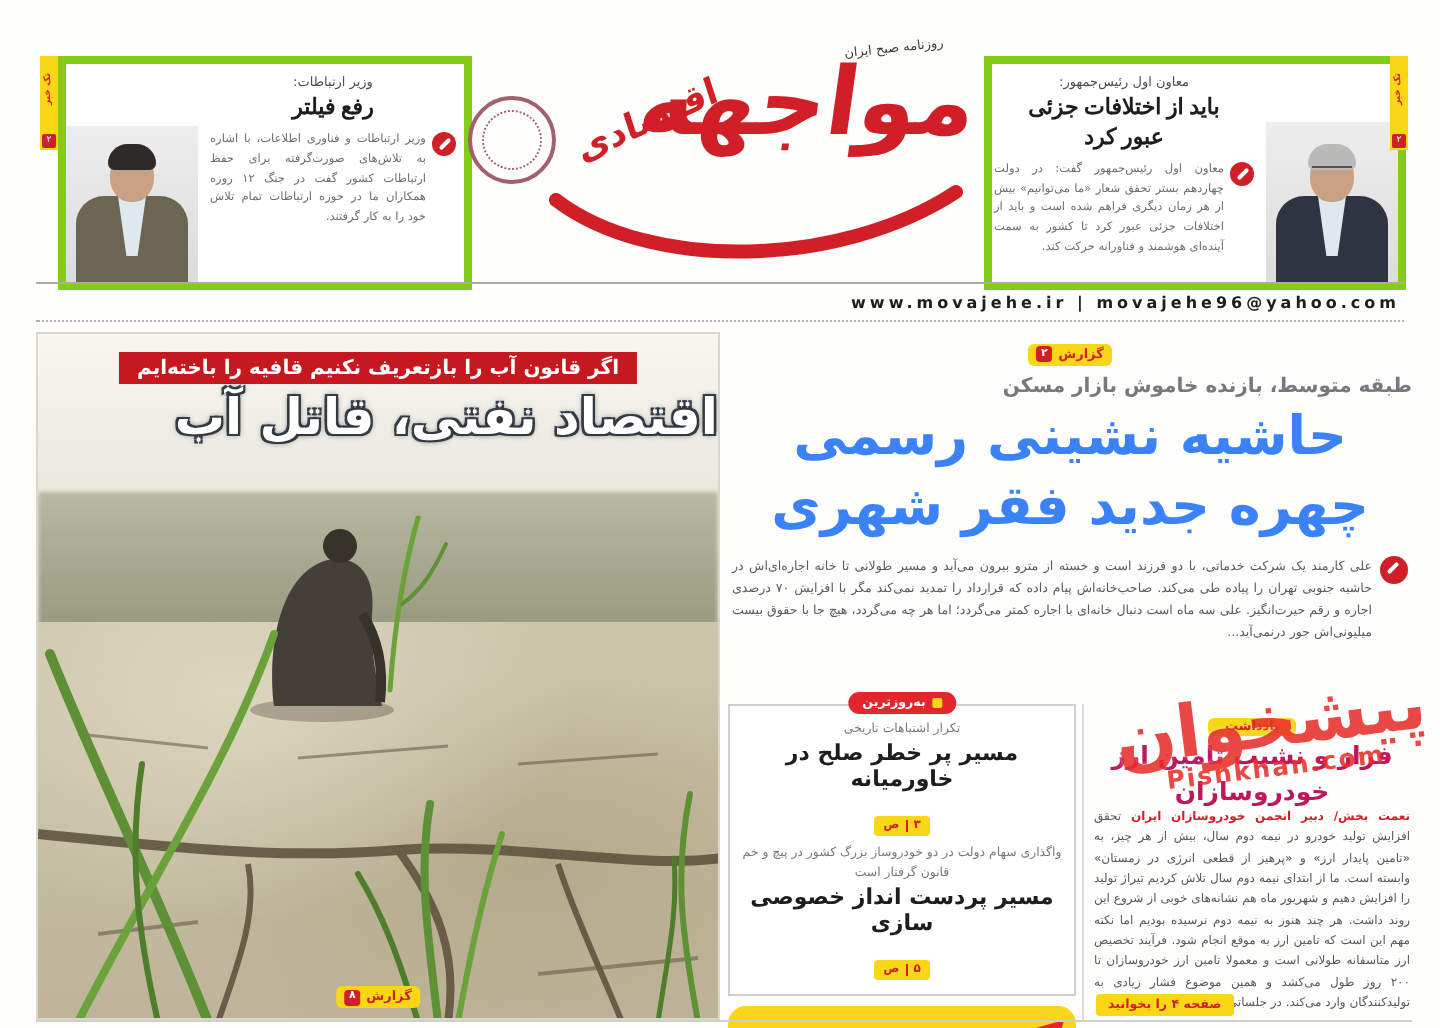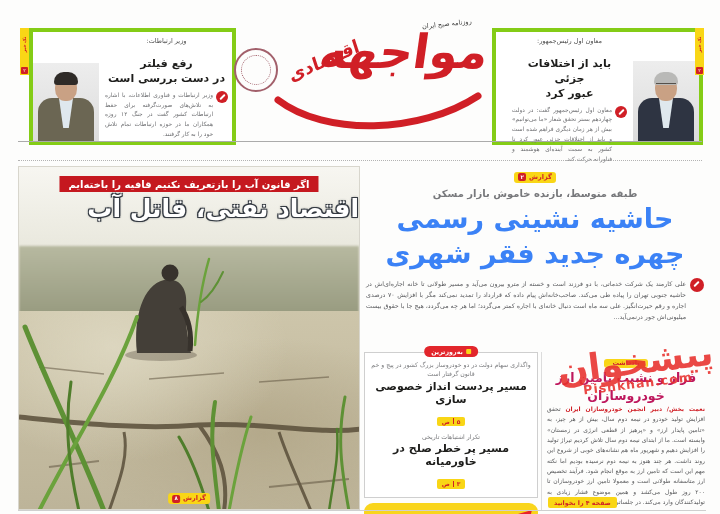--- a/index.html
+++ b/index.html
@@ -6,23 +6,23 @@
   .page{position:relative;width:720px;height:514px;background:#fdfdfc;overflow:hidden;
         font-family:"DejaVu Sans",sans-serif;direction:rtl;}
   .abs{position:absolute;}
 
   
   .news-box{position:absolute;top:28px;height:109px;background:#fff;border:4px solid #84cc16;}
   .box-left{left:29px;width:199px;}
   .box-right{left:492px;width:203px;}
   .nb-text{position:absolute;top:5px;direction:rtl;text-align:center;}
   .box-left .nb-text{right:4px;left:72px;}
-  .box-right .nb-text{right:72px;left:16px;}
+  .box-right .nb-text{right:72px;left:1px;}
   .nb-kicker{font-size:6.5px;color:#4d4d4d;}
-  .nb-title{font-size:11px;font-weight:bold;color:#1d1d1b;line-height:1.35;margin-top:12px;}
+  .nb-title{font-size:11px;font-weight:bold;color:#1d1d1b;line-height:1.35;margin-top:2px;font-family:Liberation Serif, serif;}
   .nb-bodyrow{display:flex;gap:3px;margin-top:4px;text-align:justify;}
   .nb-body{font-size:5.8px;color:#6d6e71;line-height:1.7;}
   .pen-circle{flex:0 0 auto;width:12px;height:12px;border-radius:50%;background:#d01f26;position:relative;}
   .pen-circle::after{content:"";position:absolute;left:3px;top:5px;width:7px;height:2px;background:#fff;border-radius:1px;transform:rotate(-45deg);}
   .nb-photo{position:absolute;bottom:0;overflow:hidden;background:linear-gradient(#ededed,#dcdcdc);}
   .box-left .nb-photo{left:0;width:66px;height:78px;}
   .box-right .nb-photo{right:0;width:66px;height:80px;}
   .person{position:absolute;bottom:0;left:50%;transform:translateX(-50%);width:60px;height:70px;}
   .p-head{position:absolute;top:4px;left:50%;transform:translateX(-50%);width:22px;height:26px;border-radius:50% 50% 46% 46%;background:#c9a184;}
   .p-hair{position:absolute;top:1px;left:50%;transform:translateX(-50%);width:24px;height:13px;border-radius:12px 12px 4px 4px;background:#2e2a27;}
@@ -54,21 +54,21 @@
   .dl-center{direction:ltr;font-size:8px;font-weight:bold;letter-spacing:2px;color:#1d1d1b;}
 
   
   .badge-yellow{display:inline-flex;align-items:center;gap:3px;background:#f9d616;border-radius:3px;padding:1.5px 4px;font-size:6.5px;font-weight:bold;color:#d01f26;direction:rtl;line-height:1;}
   .badge-num{background:#d01f26;color:#fff;min-width:8px;height:8px;border-radius:2px;display:inline-flex;align-items:center;justify-content:center;font-size:5.5px;}
   .page-badge{display:inline-flex;align-items:center;gap:3px;background:#f9d616;border-radius:2px;padding:1px 5px;font-size:6px;font-weight:bold;color:#d01f26;direction:rtl;line-height:1.3;}
   .page-badge .sep{width:1px;height:6px;background:#d01f26;display:inline-block;}
 
   
   .main-story{position:absolute;left:364px;top:164px;width:342px;height:186px;text-align:center;direction:rtl;}
-  .ms-kicker{font-size:10px;font-weight:bold;color:#77787b;margin-top:5px;}
+  .ms-kicker{font-size:10px;font-weight:bold;color:#77787b;margin-top:5px;text-align:right;}
   .ms-h1{font-size:27px;font-weight:bold;color:#3b82f6;line-height:1.3;letter-spacing:-0.5px;}
   .ms-leadrow{display:flex;gap:4px;margin-top:7px;text-align:justify;padding:0 2px;}
   .ms-lead{font-size:6.3px;color:#5a5b5e;line-height:1.75;}
 
   
   .lead-photo{position:absolute;left:18px;top:166px;width:342px;height:344px;overflow:hidden;border:1px solid #d8d6cd;box-sizing:border-box;background:#e9e6da;}
   .ph-sky{position:absolute;top:0;left:0;right:0;height:24%;background:linear-gradient(#f7f6f1,#e9e8dd);}
   .ph-field{position:absolute;top:23%;left:0;right:0;height:20%;background:linear-gradient(#b7b9a0,#989b80);filter:blur(1px);}
   .ph-ground{position:absolute;top:42%;left:0;right:0;bottom:0;background:
       radial-gradient(ellipse at 28% 18%, #dcd6bf 0%, rgba(0,0,0,0) 50%),
@@ -122,21 +122,20 @@
         <div class="p-body"></div>
         <div class="p-shirt"></div>
         <div class="p-head"></div>
         <div class="p-hair"></div>
       </div>
     </div>
     <div class="nb-text">
       <div class="nb-kicker">وزیر ارتباطات:</div>
       <div class="nb-title">
         <span>رفع فیلتر</span><br>
-        <span>در دست بررسی است</span>
       </div>
       <div class="nb-bodyrow">
         <span class="pen-circle"></span>
         <p class="nb-body" style="margin:0">وزیر ارتباطات و فناوری اطلاعات، با اشاره به تلاش‌های صورت‌گرفته برای حفظ ارتباطات کشور گفت در جنگ ۱۲ روزه همکاران ما در حوزه ارتباطات تمام تلاش خود را به کار گرفتند.</p>
       </div>
     </div>
   </section>
 
   <header class="masthead">
     <span class="mh-tagline">روزنامه صبح ایران</span>
@@ -171,20 +170,25 @@
         <p class="nb-body" style="margin:0">معاون اول رئیس‌جمهور گفت: در دولت چهاردهم بستر تحقق شعار «ما می‌توانیم» بیش از هر زمان دیگری فراهم شده است و باید از اختلافات جزئی عبور کرد تا کشور به سمت آینده‌ای هوشمند و فناورانه حرکت کند.</p>
       </div>
     </div>
   </section>
   <div class="vtab vtab-r">
     <span class="vtab-label">تک خبر</span>
     <span class="vtab-num">۲</span>
   </div>
 
   <div class="dateline">
+    <span class="dl-center">
+      <span>www.movajehe.ir</span>
+      <span>|</span>
+      <span>movajehe96@yahoo.com</span>
+    </span>
   </div>
 
   <figure class="lead-photo" style="margin:0">
     <div class="ph-sky"></div>
     <div class="ph-field"></div>
     <div class="ph-ground"></div>
     <svg class="ph-svg" width="342" height="344" viewBox="0 0 342 344">
 
       <g stroke="#5a4f3a" fill="none" opacity="0.85">
         <path d="M0,250 C60,256 120,263 180,258 C240,254 300,268 342,262" stroke-width="5"></path>
@@ -239,33 +243,33 @@
     </div>
   </section>
 
   <section class="mid-col">
     <span class="mid-topbadge">
       <span class="dot"></span>
       <span>به‌روزترین</span>
     </span>
     <div class="mid-cards">
       <div>
+        <div class="mc-kicker">تکرار اشتباهات تاریخی</div>
+        <div class="mc-title">مسیر پر خطر صلح در خاورمیانه</div>
+        <div class="mc-pb"><span class="page-badge">
+          <span>۳</span>
+              <span class="sep"></span>
+              <span>ص</span>
+        </span></div>
+      </div>
+      <div>
         <div class="mc-kicker">واگذاری سهام دولت در دو خودروساز بزرگ کشور در پیچ و خم قانون گرفتار است</div>
         <div class="mc-title">مسیر پردست انداز خصوصی سازی</div>
         <div class="mc-pb"><span class="page-badge">
           <span>۵</span>
-              <span class="sep"></span>
-              <span>ص</span>
-        </span></div>
-      </div>
-      <div>
-        <div class="mc-kicker">تکرار اشتباهات تاریخی</div>
-        <div class="mc-title">مسیر پر خطر صلح در خاورمیانه</div>
-        <div class="mc-pb"><span class="page-badge">
-          <span>۳</span>
               <span class="sep"></span>
               <span>ص</span>
         </span></div>
       </div>
     </div>
 
     <div class="bourse-box">
       <div class="bb-chart">
         <div class="bb-bars"></div>
         <svg class="bb-arrow" width="62" height="60">

